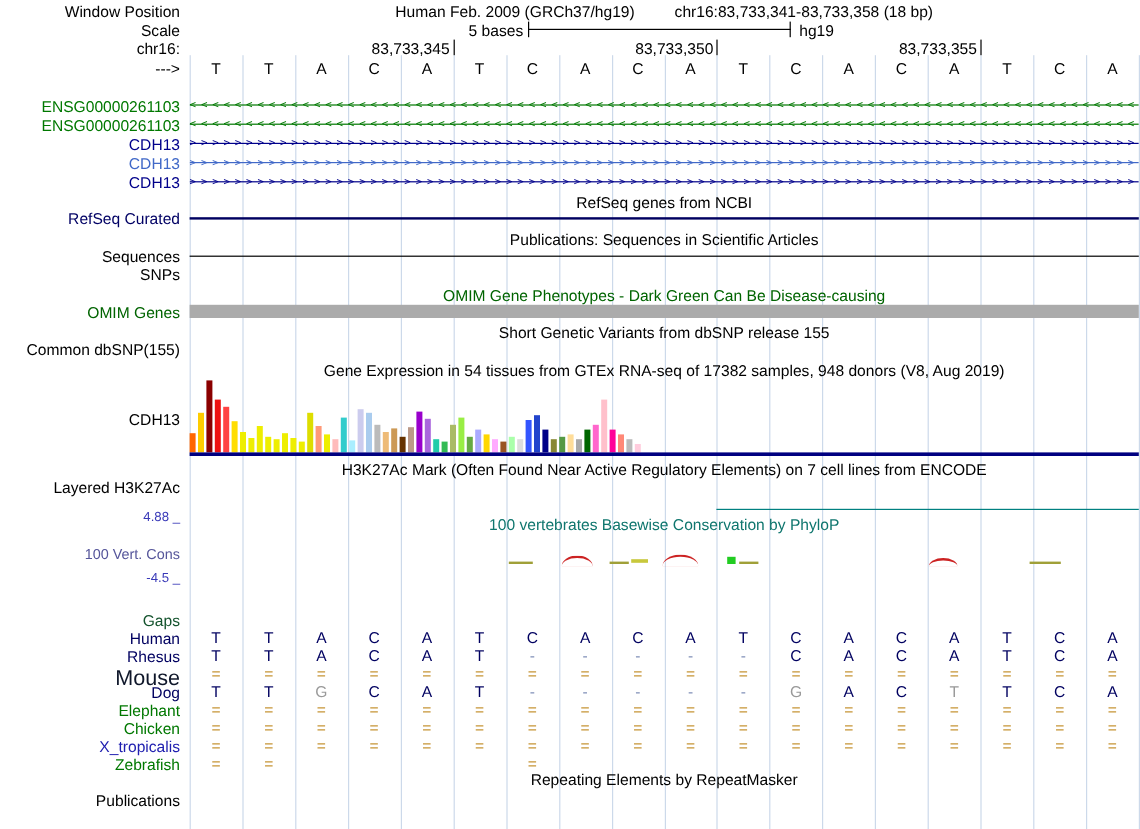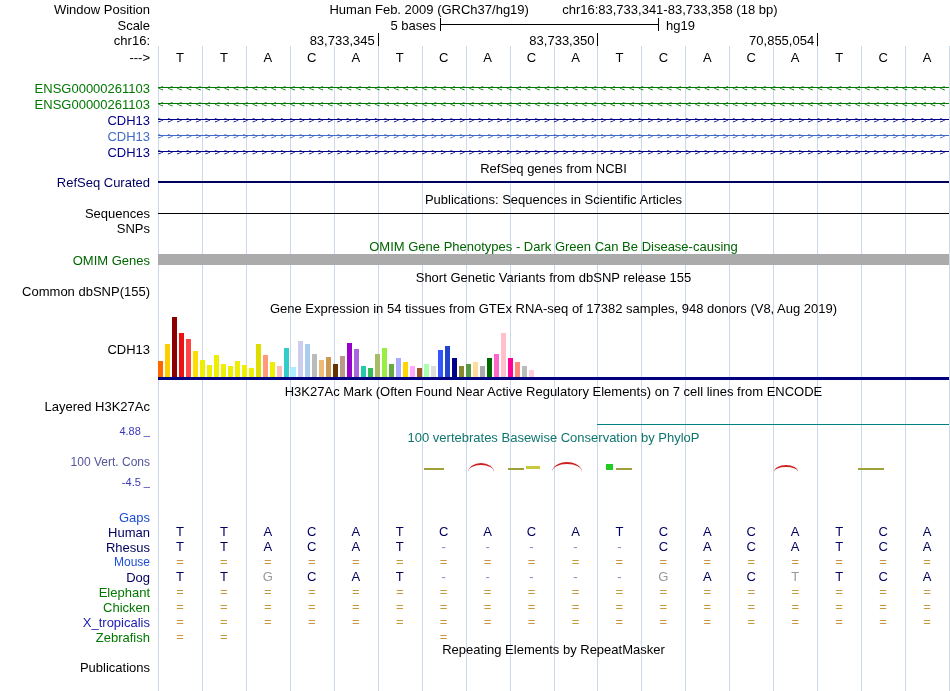--- a/index.html
+++ b/index.html
@@ -52,21 +52,21 @@
     <div class="abs" style="left:0;right:0;top:6px;height:1px;background:#000"></div>
   </div>
   <div class="abs" style="left:666px;top:18px;font-size:13px">hg19</div>
 
   <div class="left-label" style="top:33px">chr16:</div>
   <div id="ruler">
       <div style="position: absolute; left: 284.722px; top: 33px; width: 90px; text-align: right; font-size: 13px;">83,733,345</div>
       <div style="position: absolute; left: 377.722px; top: 33px; width: 1px; height: 13px; background: rgb(0, 0, 0);"></div>
       <div style="position: absolute; left: 504.444px; top: 33px; width: 90px; text-align: right; font-size: 13px;">83,733,350</div>
       <div style="position: absolute; left: 597.444px; top: 33px; width: 1px; height: 13px; background: rgb(0, 0, 0);"></div>
-      <div style="position: absolute; left: 724.167px; top: 33px; width: 90px; text-align: right; font-size: 13px;">70,855,054</div>
+      <div style="position: absolute; left: 724.167px; top: 33px; width: 90px; text-align: right; font-size: 13px;">83,733,355</div>
       <div style="position: absolute; left: 817.167px; top: 33px; width: 1px; height: 13px; background: rgb(0, 0, 0);"></div>
     </div>
 
   <div class="left-label" style="top:50px">---&gt;</div>
   <div id="base-row">
       <div style="position: absolute; left: 158px; top: 50px; width: 43.9444px; text-align: center; font-size: 13px;">T</div>
       <div style="position: absolute; left: 201.944px; top: 50px; width: 43.9444px; text-align: center; font-size: 13px;">T</div>
       <div style="position: absolute; left: 245.889px; top: 50px; width: 43.9444px; text-align: center; font-size: 13px;">A</div>
       <div style="position: absolute; left: 289.833px; top: 50px; width: 43.9444px; text-align: center; font-size: 13px;">C</div>
       <div style="position: absolute; left: 333.778px; top: 50px; width: 43.9444px; text-align: center; font-size: 13px;">A</div>
@@ -203,21 +203,21 @@
       <div style="position: absolute; left: 508px; top: 468px; width: 16px; height: 2px; background: rgb(160, 160, 56);"></div>
       <div style="position: absolute; left: 526px; top: 466px; width: 14px; height: 3px; background: rgb(200, 200, 60);"></div>
       <div style="position: absolute; left: 552px; top: 462px; width: 30px; height: 8px; border-top: 2px solid rgb(204, 34, 34); border-radius: 50% 50% 0px 0px / 100% 100% 0px 0px;"></div>
       <div style="position: absolute; left: 606px; top: 464px; width: 7px; height: 6px; background: rgb(34, 204, 34);"></div>
       <div style="position: absolute; left: 616px; top: 468px; width: 16px; height: 2px; background: rgb(160, 160, 56);"></div>
       <div style="position: absolute; left: 774px; top: 465px; width: 24px; height: 5px; border-top: 2px solid rgb(204, 34, 34); border-radius: 50% 50% 0px 0px / 100% 100% 0px 0px;"></div>
       <div style="position: absolute; left: 858px; top: 468px; width: 26px; height: 2px; background: rgb(160, 160, 56);"></div>
     </div>
   <div class="left-label" style="top:476px;color:#3939b8;font-size:11px">-4.5 _</div>
 
-  <div class="left-label" style="top:510px;color:#1d4ed8">Gaps</div>
+  <div class="left-label" style="top:510px;color:#14532d">Gaps</div>
   <div id="multiz-rows">
       <div style="position: absolute; left: 0px; width: 150px; top: 525px; text-align: right; font-size: 13px; color: rgb(0, 0, 96);">Human</div>
       <div style="position: absolute; left: 158px; top: 524px; width: 43.9444px; height: 15px; line-height: 15px; text-align: center; font-size: 13px; color: rgb(0, 0, 96);">T</div>
       <div style="position: absolute; left: 201.944px; top: 524px; width: 43.9444px; height: 15px; line-height: 15px; text-align: center; font-size: 13px; color: rgb(0, 0, 96);">T</div>
       <div style="position: absolute; left: 245.889px; top: 524px; width: 43.9444px; height: 15px; line-height: 15px; text-align: center; font-size: 13px; color: rgb(0, 0, 96);">A</div>
       <div style="position: absolute; left: 289.833px; top: 524px; width: 43.9444px; height: 15px; line-height: 15px; text-align: center; font-size: 13px; color: rgb(0, 0, 96);">C</div>
       <div style="position: absolute; left: 333.778px; top: 524px; width: 43.9444px; height: 15px; line-height: 15px; text-align: center; font-size: 13px; color: rgb(0, 0, 96);">A</div>
       <div style="position: absolute; left: 377.722px; top: 524px; width: 43.9444px; height: 15px; line-height: 15px; text-align: center; font-size: 13px; color: rgb(0, 0, 96);">T</div>
       <div style="position: absolute; left: 421.667px; top: 524px; width: 43.9444px; height: 15px; line-height: 15px; text-align: center; font-size: 13px; color: rgb(0, 0, 96);">C</div>
       <div style="position: absolute; left: 465.611px; top: 524px; width: 43.9444px; height: 15px; line-height: 15px; text-align: center; font-size: 13px; color: rgb(0, 0, 96);">A</div>
@@ -243,21 +243,21 @@
       <div style="position: absolute; left: 509.556px; top: 539px; width: 43.9444px; height: 15px; line-height: 15px; text-align: center; font-size: 13px; color: rgb(128, 144, 184);">-</div>
       <div style="position: absolute; left: 553.5px; top: 539px; width: 43.9444px; height: 15px; line-height: 15px; text-align: center; font-size: 13px; color: rgb(128, 144, 184);">-</div>
       <div style="position: absolute; left: 597.444px; top: 539px; width: 43.9444px; height: 15px; line-height: 15px; text-align: center; font-size: 13px; color: rgb(128, 144, 184);">-</div>
       <div style="position: absolute; left: 641.389px; top: 539px; width: 43.9444px; height: 15px; line-height: 15px; text-align: center; font-size: 13px; color: rgb(0, 0, 96);">C</div>
       <div style="position: absolute; left: 685.333px; top: 539px; width: 43.9444px; height: 15px; line-height: 15px; text-align: center; font-size: 13px; color: rgb(0, 0, 96);">A</div>
       <div style="position: absolute; left: 729.278px; top: 539px; width: 43.9444px; height: 15px; line-height: 15px; text-align: center; font-size: 13px; color: rgb(0, 0, 96);">C</div>
       <div style="position: absolute; left: 773.222px; top: 539px; width: 43.9444px; height: 15px; line-height: 15px; text-align: center; font-size: 13px; color: rgb(0, 0, 96);">A</div>
       <div style="position: absolute; left: 817.167px; top: 539px; width: 43.9444px; height: 15px; line-height: 15px; text-align: center; font-size: 13px; color: rgb(0, 0, 96);">T</div>
       <div style="position: absolute; left: 861.111px; top: 539px; width: 43.9444px; height: 15px; line-height: 15px; text-align: center; font-size: 13px; color: rgb(0, 0, 96);">C</div>
       <div style="position: absolute; left: 905.056px; top: 539px; width: 43.9444px; height: 15px; line-height: 15px; text-align: center; font-size: 13px; color: rgb(0, 0, 96);">A</div>
-      <div style="position: absolute; left: 0px; width: 150px; top: 555px; text-align: right; font-size: 12px; color: #1d4ed8;">Mouse</div>
+      <div style="position: absolute; left: 0px; width: 150px; top: 555px; text-align: right; font-size: 18px; color: #0f172a;">Mouse</div>
       <div style="position: absolute; left: 158px; top: 554px; width: 43.9444px; height: 15px; line-height: 15px; text-align: center; font-size: 13px; color: rgb(200, 152, 60);">=</div>
       <div style="position: absolute; left: 201.944px; top: 554px; width: 43.9444px; height: 15px; line-height: 15px; text-align: center; font-size: 13px; color: rgb(200, 152, 60);">=</div>
       <div style="position: absolute; left: 245.889px; top: 554px; width: 43.9444px; height: 15px; line-height: 15px; text-align: center; font-size: 13px; color: rgb(200, 152, 60);">=</div>
       <div style="position: absolute; left: 289.833px; top: 554px; width: 43.9444px; height: 15px; line-height: 15px; text-align: center; font-size: 13px; color: rgb(200, 152, 60);">=</div>
       <div style="position: absolute; left: 333.778px; top: 554px; width: 43.9444px; height: 15px; line-height: 15px; text-align: center; font-size: 13px; color: rgb(200, 152, 60);">=</div>
       <div style="position: absolute; left: 377.722px; top: 554px; width: 43.9444px; height: 15px; line-height: 15px; text-align: center; font-size: 13px; color: rgb(200, 152, 60);">=</div>
       <div style="position: absolute; left: 421.667px; top: 554px; width: 43.9444px; height: 15px; line-height: 15px; text-align: center; font-size: 13px; color: rgb(200, 152, 60);">=</div>
       <div style="position: absolute; left: 465.611px; top: 554px; width: 43.9444px; height: 15px; line-height: 15px; text-align: center; font-size: 13px; color: rgb(200, 152, 60);">=</div>
       <div style="position: absolute; left: 509.556px; top: 554px; width: 43.9444px; height: 15px; line-height: 15px; text-align: center; font-size: 13px; color: rgb(200, 152, 60);">=</div>
       <div style="position: absolute; left: 553.5px; top: 554px; width: 43.9444px; height: 15px; line-height: 15px; text-align: center; font-size: 13px; color: rgb(200, 152, 60);">=</div>

